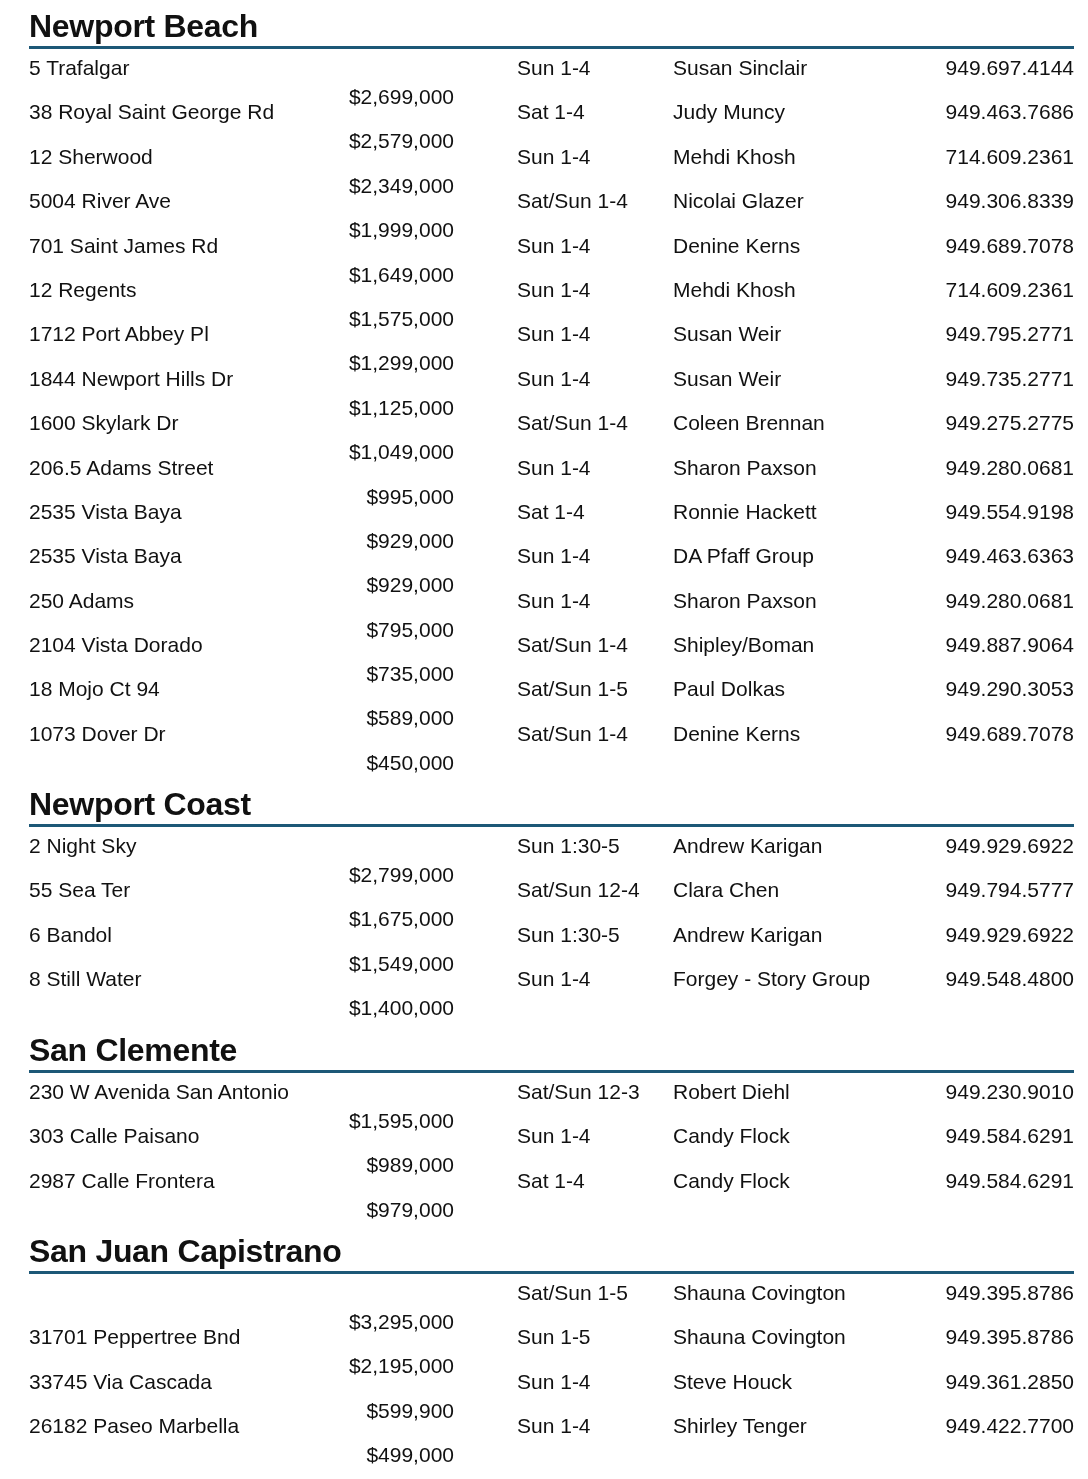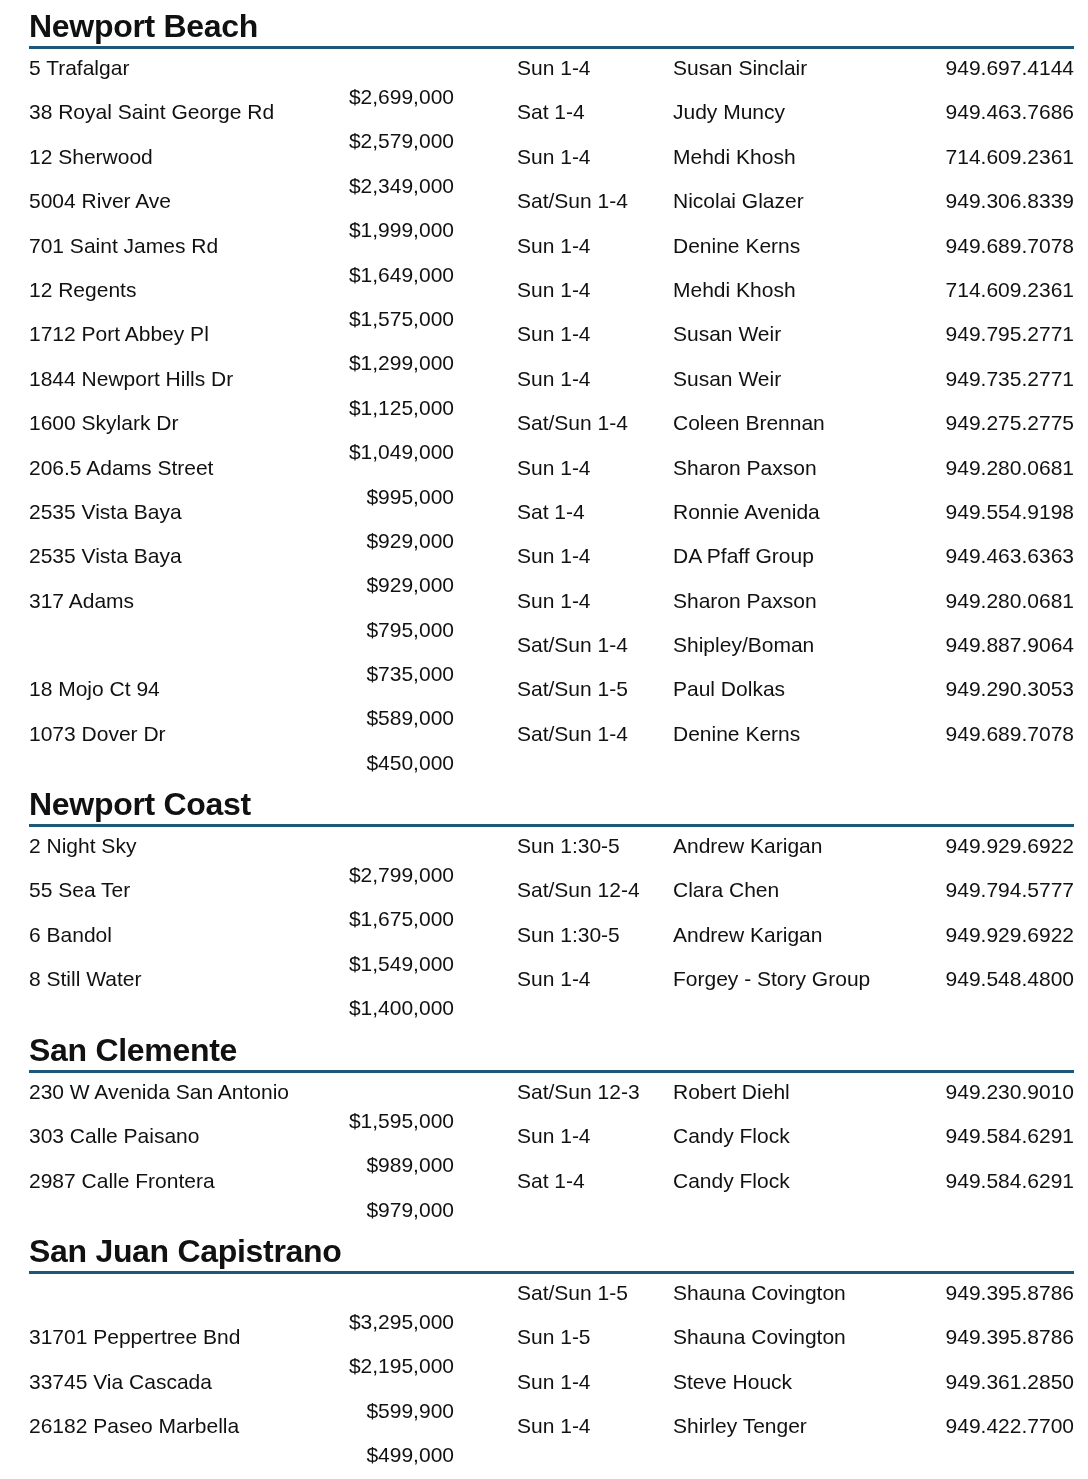--- a/index.html
+++ b/index.html
@@ -107,38 +107,39 @@
           <span class="c-addr">206.5 Adams Street</span>
           <span class="c-price">$995,000</span>
           <span class="c-time">Sun 1-4</span>
           <span class="c-agent">Sharon Paxson</span>
           <span class="c-phone">949.280.0681</span>
         </div>
       <div class="row">
           <span class="c-addr">2535 Vista Baya</span>
           <span class="c-price">$929,000</span>
           <span class="c-time">Sat 1-4</span>
-          <span class="c-agent">Ronnie Avenida</span>
+          <span class="c-agent">Ronnie Hackett</span>
           <span class="c-phone">949.554.9198</span>
         </div>
       <div class="row">
           <span class="c-addr">2535 Vista Baya</span>
           <span class="c-price">$929,000</span>
           <span class="c-time">Sun 1-4</span>
           <span class="c-agent">DA Pfaff Group</span>
           <span class="c-phone">949.463.6363</span>
         </div>
       <div class="row">
-          <span class="c-addr">317 Adams</span>
+          <span class="c-addr">250 Adams</span>
           <span class="c-price">$795,000</span>
           <span class="c-time">Sun 1-4</span>
           <span class="c-agent">Sharon Paxson</span>
           <span class="c-phone">949.280.0681</span>
         </div>
       <div class="row">
+          <span class="c-addr">2104 Vista Dorado</span>
           <span class="c-price">$735,000</span>
           <span class="c-time">Sat/Sun 1-4</span>
           <span class="c-agent">Shipley/Boman</span>
           <span class="c-phone">949.887.9064</span>
         </div>
       <div class="row">
           <span class="c-addr">18 Mojo Ct 94</span>
           <span class="c-price">$589,000</span>
           <span class="c-time">Sat/Sun 1-5</span>
           <span class="c-agent">Paul Dolkas</span>

